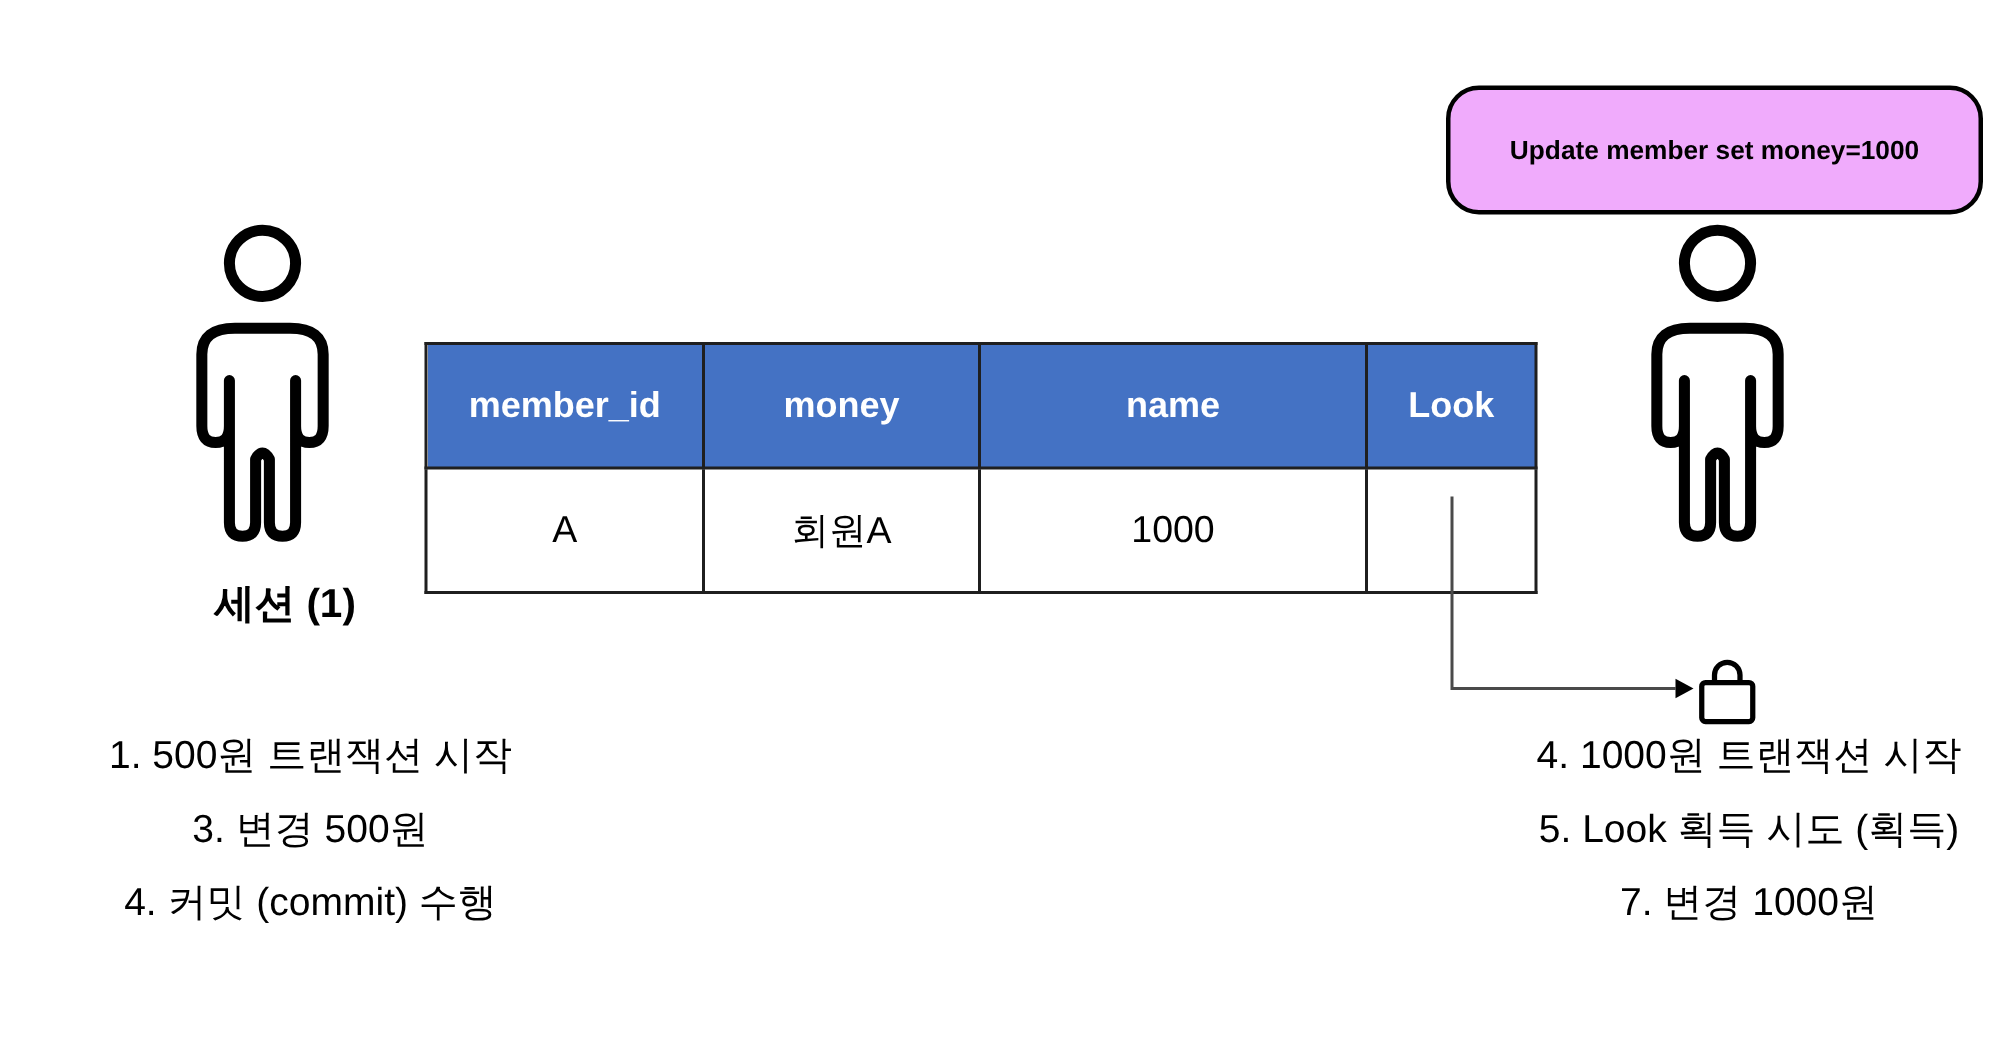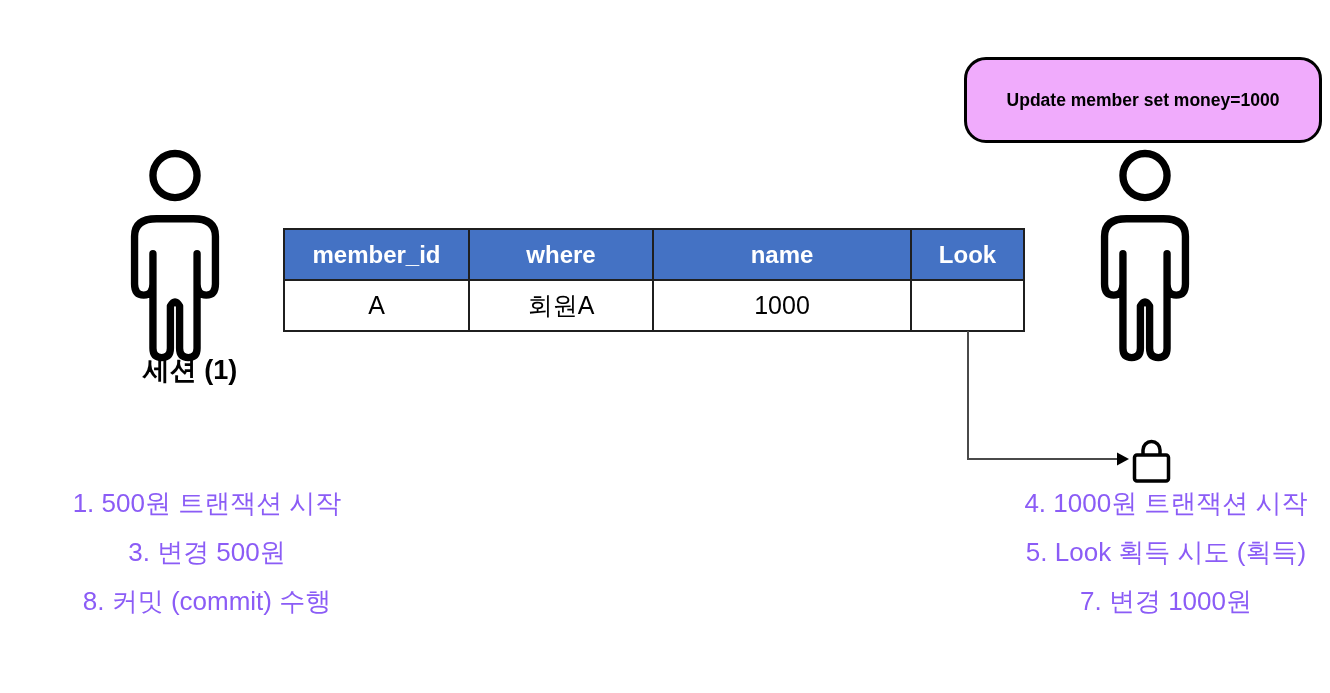--- a/index.html
+++ b/index.html
@@ -41,42 +41,42 @@
   .person {
     position: absolute;
     top: 148px;
     width: 94px;
     height: 216px;
   }
   .person-left  { left: 128px; }
   .person-right { left: 1098px; }
   .session-label {
     position: absolute;
-    top: 352px;
+    top: 384px;
     width: 150px;
     text-align: center;
     font-size: 27px;
     font-weight: bold;
     color: #000000;
     white-space: nowrap;
   }
   .session-label-left  { left: 115px; }
   .session-label-right { left: 1073px; }
   
   .member-table {
     position: absolute;
     left: 283px;
     top: 228px;
     border-collapse: collapse;
     table-layout: fixed;
   }
   .member-table th, .member-table td {
     border: 2.5px solid #1f1f1f;
     text-align: center;
-    padding: 0;
+    padding: 16px;
     overflow: hidden;
     margin-left: 26px;
   }
   .member-table th {
     background: #4472C4;
     color: #ffffff;
     font-weight: bold;
     font-size: 24px;
     height: 49px;
   }
@@ -102,21 +102,21 @@
   .steps {
     position: absolute;
     top: 479px;
     text-align: center;
   }
   .steps-left  { left: 27px;  width: 360px; }
   .steps-right { left: 991px; width: 350px; }
   .steps .step {
     font-size: 26px;
     line-height: 49px;
-    color: #8b5cf6;
+    color: #000000;
     white-space: nowrap;
   }
 </style>
 </head>
 <body>
 
 <div class="canvas">
 
   <div class="callout">
     <div class="line">Update member set money=1000</div>
@@ -142,21 +142,21 @@
   <table class="member-table">
     <colgroup>
       <col class="col-member">
         <col class="col-name">
         <col class="col-money">
         <col class="col-look">
     </colgroup>
     <tbody>
         <tr>
       <th>member_id</th>
-      <th>where</th>
+      <th>money</th>
       <th>name</th>
       <th>Look</th>
     </tr>
     <tr>
       <td>A</td>
       <td>회원A</td>
       <td>1000</td>
       <td></td>
     </tr>
   </tbody>
@@ -167,21 +167,21 @@
     <polygon points="1117,452.5 1129,459 1117,465.5" fill="#000000"></polygon>
     <g>
       <path d="M 1143 456 V 450 A 8.5 8.5 0 0 1 1160 450 V 456" fill="none" stroke="#000" stroke-width="3.5"></path>
       <rect x="1134.5" y="455" width="34" height="26" rx="2.5" fill="#ffffff" stroke="#000" stroke-width="3.5"></rect>
     </g>
   </svg>
 
   <div class="steps steps-left">
     <div class="step">1. 500원 트랜잭션 시작</div>
     <div class="step">3. 변경 500원</div>
-    <div class="step">8. 커밋 (commit) 수행</div>
+    <div class="step">4. 커밋 (commit) 수행</div>
   </div>
 
   <div class="steps steps-right">
     <div class="step">4. 1000원 트랜잭션 시작</div>
     <div class="step">5. Look 획득 시도 (획득)</div>
     <div class="step">7. 변경 1000원</div>
   </div>
 
 </div>
 

